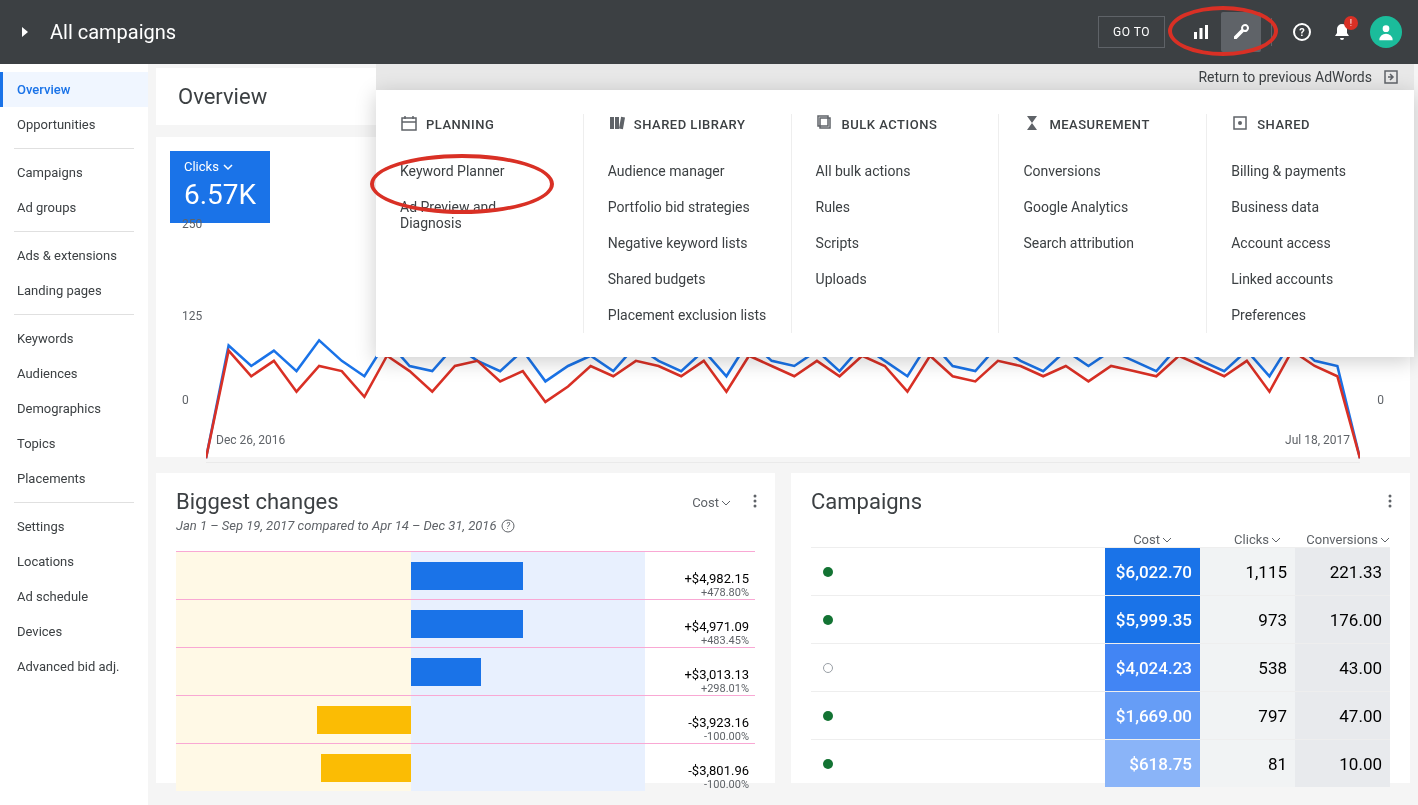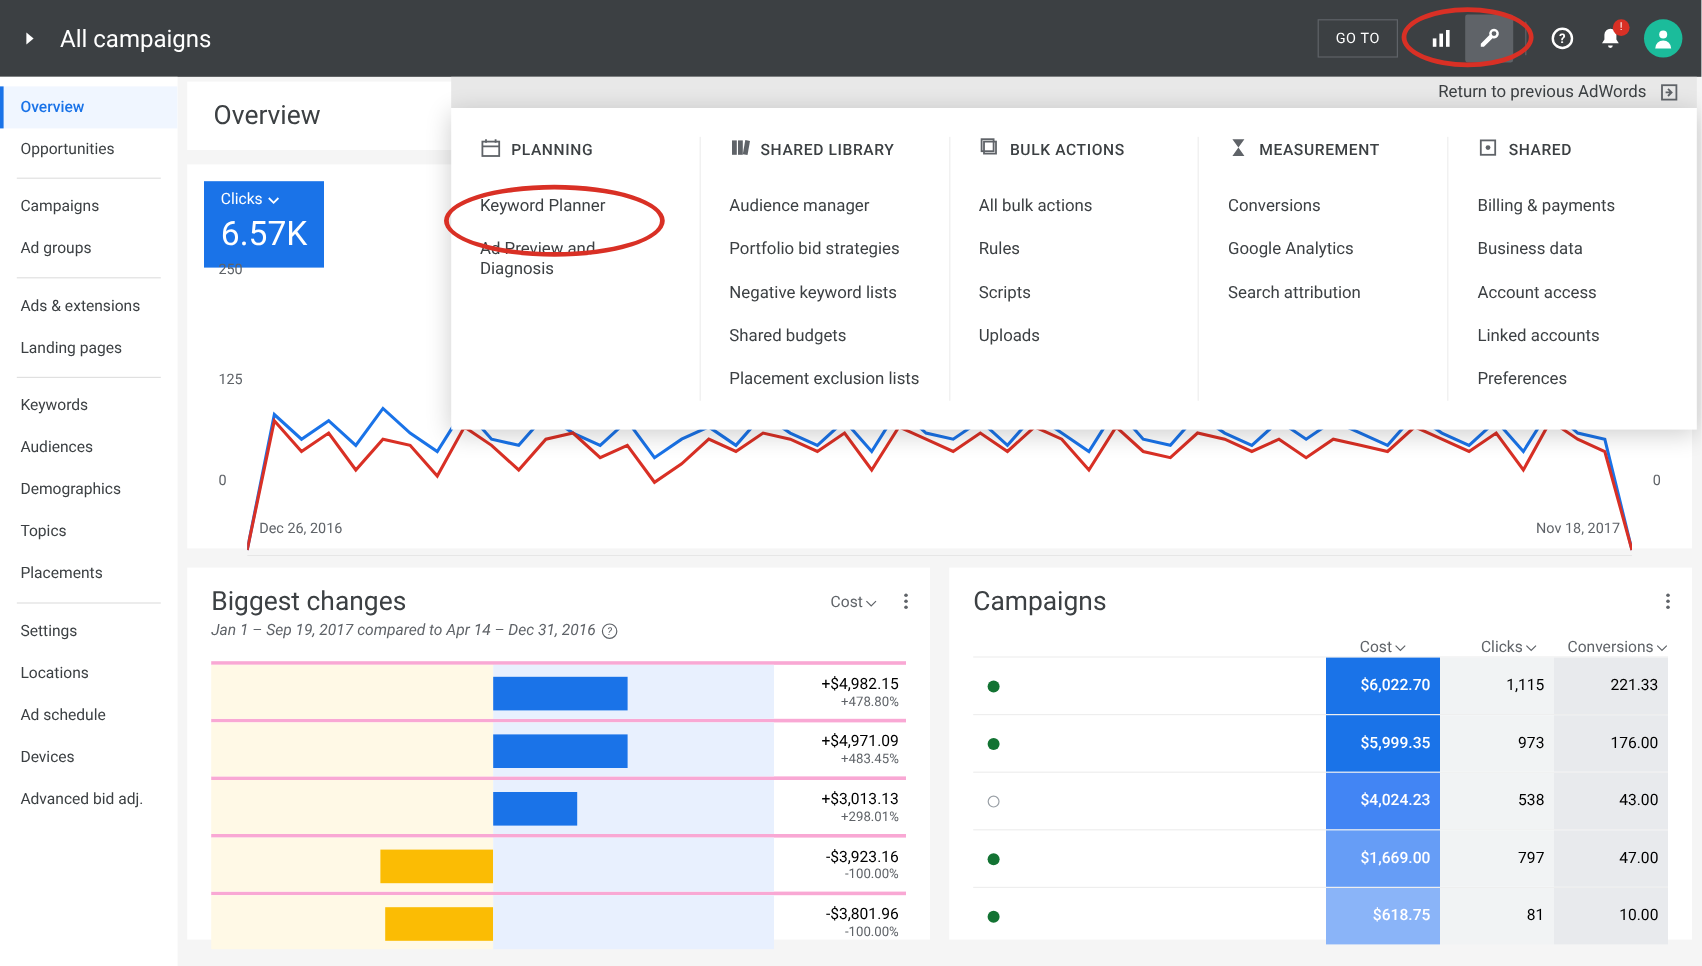--- a/index.html
+++ b/index.html
@@ -33,39 +33,39 @@
 .x-label { position:absolute; bottom:10px; font-size:12px; color:#5f6368; }
 .chart-svg { position:absolute; left:50px; right:50px; top:70px; bottom:40px; }
 
 .cards-row { display:flex; gap:16px; margin-top:16px; height: 310px; }
 .mini-card { flex:1; background:#fff; padding: 16px 20px; position:relative; }
 .mc-title { font-size: 22px; color:#3c4043; }
 .mc-sub { font-size: 13px; color:#5f6368; margin-top:4px; display:flex; align-items:center; gap:4px;font-style:italic; }
 .mc-sort { position:absolute; right:44px; top:22px; font-size:13px; color:#5f6368; display:flex; align-items:center; gap:2px; cursor:pointer; }
 .mc-menu { position:absolute; right:12px; top:20px; color:#5f6368; cursor:pointer; }
 .changes-tbl { margin-top: 18px; }
-.chg-row { display:flex; align-items:center; height:48px; border-top:3px solid #f9a8d4; }
+.chg-row { display:flex; align-items:flex-end; height:48px; border-top:1px solid #f9a8d4; }
 .chg-bar-zone { flex:1; display:flex; height:100%; }
 .chg-half { flex:1; position:relative; }
 .chg-half.left { background:#fff9e6; }
 .chg-half.right { background:#e8f0fe; }
 .chg-bar { position:absolute; top:10px; height:28px; }
 .chg-bar.blue { background:#1a73e8; left:0; }
 .chg-bar.orange { background:#fbbc04; right:0; }
 .chg-vals { width: 110px; text-align:right; font-size:13px; padding-right:6px; }
 .chg-pct { font-size:11px; color:#5f6368; }
 
 .camp-hdr { display:flex; justify-content:flex-end; gap: 14px; margin-top: 18px; font-size:13px; color:#5f6368; }
 .camp-col-h { display:flex; align-items:center; gap:2px; cursor:pointer; }
 .camp-row { display:flex; align-items:center; height:48px; border-top:1px solid #eee; }
 .status-dot { width:10px; height:10px; border-radius:50%; margin: 0 12px; }
 .status-dot.green { background:#137333; }
 .status-dot.gray { background:#9aa0a6; border:1px solid #9aa0a6; background:#fff; }
 .camp-row .spacer { flex:1; }
-.camp-cell { width: 95px; text-align:right; font-size:13px; padding: 1px 8px; height:100%; display:flex; align-items:center; justify-content:flex-end; }
+.camp-cell { width: 95px; text-align:right; font-size:17px; padding: 1px 8px; height:100%; display:flex; align-items:center; justify-content:flex-end; }
 .camp-cell.cost { background:#1a73e8; color:#fff; font-weight:500; }
 .camp-cell.cost.light { background:#4285f4; }
 .camp-cell.cost.lighter { background:#669df6; }
 .camp-cell.cost.lightest { background:#8ab4f8; }
 .camp-cell.clicks { background:#f1f3f4; }
 .camp-cell.conv { background:#e8eaed; }
 
 
 .tools-strip { position:absolute; left:376px; top:64px; right:4px; height:26px; background:#e8e8e8; display:flex; justify-content:flex-end; align-items:center; padding: 0 14px; font-size:14px; color:#3c4043; gap:10px; }
 .tools-dd { position:absolute; left:376px; top:90px; right:4px; background:#fff; box-shadow: 0 4px 20px rgba(0,0,0,.2); display:flex; padding: 24px 0; z-index: 20; }
@@ -158,21 +158,21 @@
               <path d="M1 3l4 4 4-4" stroke="#fff" fill="none" stroke-width="1.5"></path>
             </svg>
         </div>
         <div class="clicks-val">6.57K</div>
       </div>
       <div class="y-axis-l" style="top:80px">250</div>
       <div class="y-axis-l" style="top:172px">125</div>
       <div class="y-axis-l" style="top:256px">0</div>
       <div class="y-axis-r" style="top:256px">0</div>
       <div class="x-label" style="left:60px">Dec 26, 2016</div>
-      <div class="x-label" style="right:60px">Nov 18, 2017</div>
+      <div class="x-label" style="right:60px">Jul 18, 2017</div>
       <svg class="chart-svg" id="chartsvg" preserveAspectRatio="none" viewBox="0 0 900 200">
         <line x1="0" y1="200" x2="900" y2="200" stroke="#ccc"></line>
       <polyline points="0,196 17.647058823529413,108 35.294117647058826,124 52.94117647058824,112 70.58823529411765,128 88.23529411764707,104 105.88235294117648,120 123.52941176470588,132 141.1764705882353,104 158.82352941176472,124 176.47058823529414,128 194.11764705882354,108 211.76470588235296,120 229.41176470588238,128 247.05882352941177,112 264.7058823529412,136 282.3529411764706,124 300,116 317.64705882352945,128 335.29411764705884,108 352.9411764705883,120 370.5882352941177,128 388.2352941176471,112 405.8823529411765,132 423.5294117647059,104 441.1764705882353,120 458.82352941176475,124 476.47058823529414,112 494.11764705882354,128 511.764705882353,108 529.4117647058824,120 547.0588235294118,132 564.7058823529412,104 582.3529411764706,124 600,128 617.6470588235295,108 635.2941176470589,120 652.9411764705883,128 670.5882352941177,112 688.2352941176471,124 705.8823529411766,112 723.529411764706,120 741.1764705882354,128 758.8235294117648,108 776.4705882352941,120 794.1176470588235,128 811.764705882353,112 829.4117647058824,132 847.0588235294118,104 864.7058823529412,120 882.3529411764706,124 900.0000000000001,196" fill="none" stroke="#1a73e8" stroke-width="2"></polyline>
           <polyline points="0,196 17.647058823529413,112 35.294117647058826,132 52.94117647058824,120 70.58823529411765,144 88.23529411764707,124 105.88235294117648,128 123.52941176470588,148 141.1764705882353,116 158.82352941176472,128 176.47058823529414,144 194.11764705882354,124 211.76470588235296,120 229.41176470588238,136 247.05882352941177,128 264.7058823529412,152 282.3529411764706,140 300,124 317.64705882352945,132 335.29411764705884,120 352.9411764705883,124 370.5882352941177,132 388.2352941176471,120 405.8823529411765,144 423.5294117647059,116 441.1764705882353,124 458.82352941176475,132 476.47058823529414,120 494.11764705882354,132 511.764705882353,116 529.4117647058824,124 547.0588235294118,144 564.7058823529412,116 582.3529411764706,132 600,136 617.6470588235295,120 635.2941176470589,124 652.9411764705883,132 670.5882352941177,124 688.2352941176471,136 705.8823529411766,124 723.529411764706,128 741.1764705882354,132 758.8235294117648,116 776.4705882352941,124 794.1176470588235,132 811.764705882353,120 829.4117647058824,144 847.0588235294118,112 864.7058823529412,124 882.3529411764706,132 900.0000000000001,196" fill="none" stroke="#d93025" stroke-width="2"></polyline>
         </svg>
     </div>
 
     <div class="cards-row">
       <div class="mini-card">
         <div class="mc-title">Biggest changes</div>

